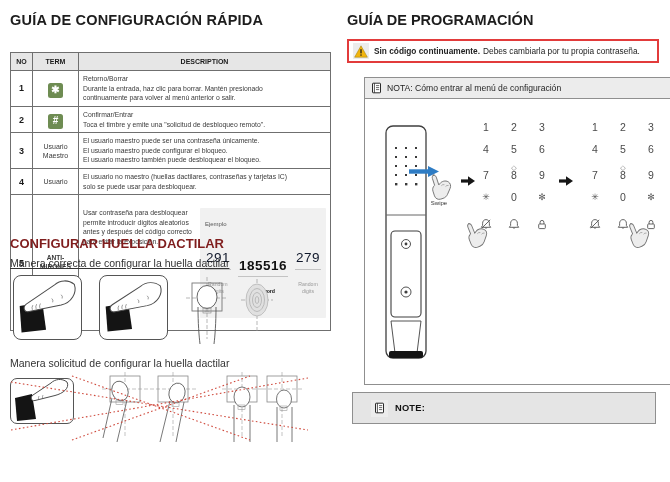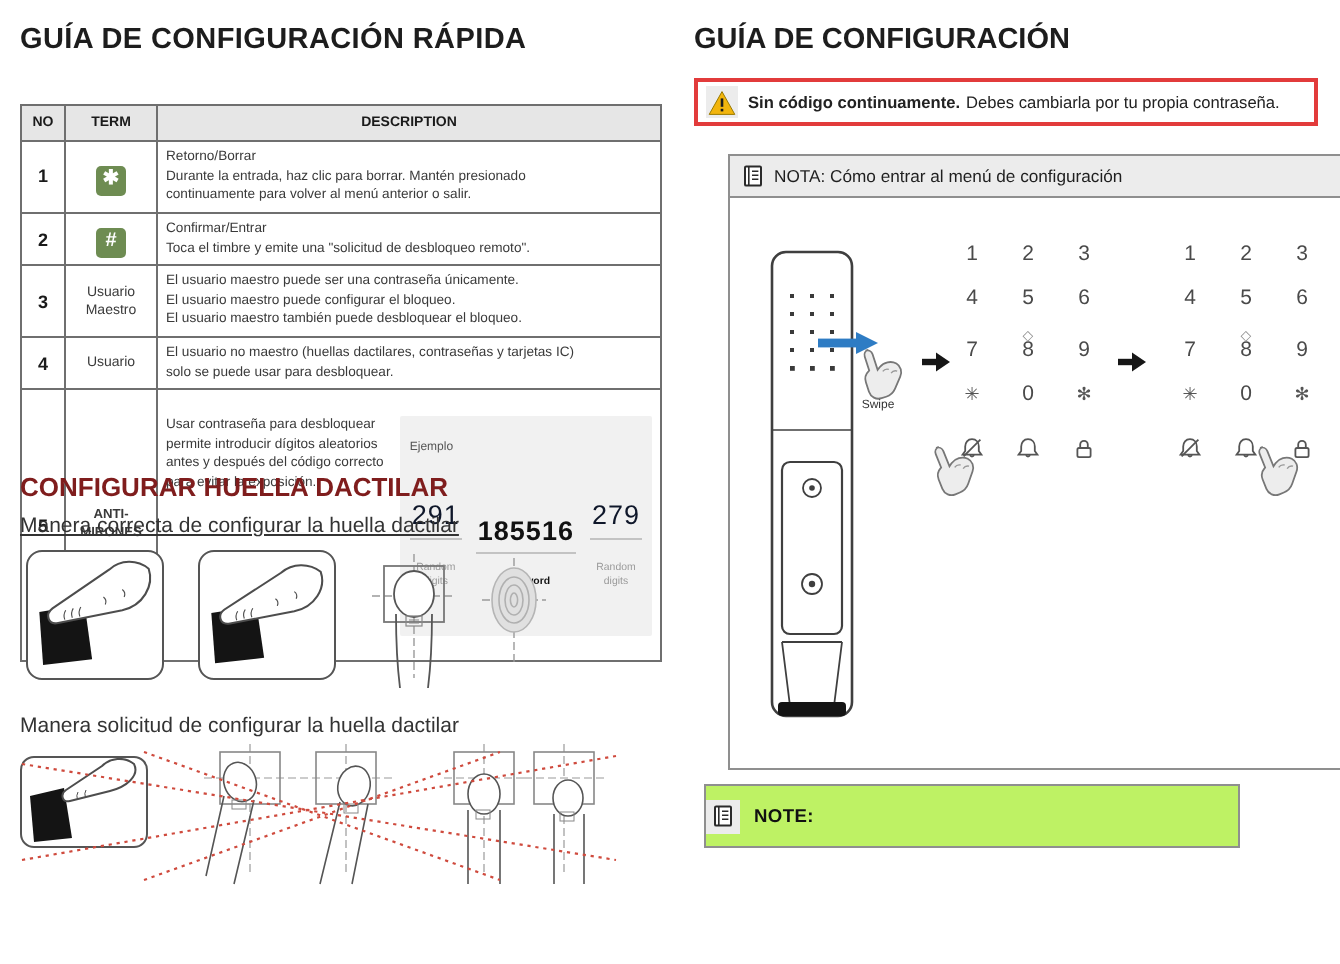--- a/index.html
+++ b/index.html
@@ -72,22 +72,22 @@
   .keypad { position:absolute; top:22px; display:grid; grid-template-columns:28px 28px 28px;
             grid-template-rows:22px 26px 22px 22px 22px; }
   .kp1 { left:107px; } .kp2 { left:216px; }
   .kk { display:flex; align-items:flex-start; justify-content:center; font-size:10.5px; color:#4a4a4a; }
   .kk.sym { font-size:9px; color:#555; padding-top:1px; }
   .kicon { display:flex; align-items:center; justify-content:center; }
   .sensor-glyph { position:absolute; left:28px; top:43px; width:28px; text-align:center; font-size:7px; color:#8a8a8a; }
   .press-hand { position:absolute; transform:rotate(-22deg); }
   .ph1 { left:100px; top:120px; } .ph2 { left:262px; top:120px; }
 
-  .notebox { position:absolute; left:352px; top:392px; width:268px; height:32px; border:1px solid #8f8f8f;
-             display:flex; align-items:center; gap:7px; padding:0 0; background:#bef264; }
+  .notebox { position:absolute; left:352px; top:392px; width:304px; height:32px; border:1px solid #8f8f8f;
+             display:flex; align-items:center; gap:7px; padding:0 18px; background:#e5e5e5; }
   .note-icon-sq { width:17px; height:17px; background:#ececec; display:flex; align-items:center; justify-content:center; flex:0 0 auto; }
   .note-label { font-size:9.3px; font-weight:bold; color:#111; letter-spacing:.2px; }
   .note-text { font-size:8.4px; color:#333; }
 
   svg { display:block; }
 </style>
 </head>
 <body>
 
 <div class="page">
@@ -284,21 +284,21 @@
     <svg class="red-x" width="300" height="74" viewBox="0 0 300 74">
       <g stroke="#cf4a3d" stroke-width="1.1" stroke-dasharray="1.6,2.4" fill="none">
         <path d="M1 10 L298 58"></path>
         <path d="M1 58 L298 6"></path>
         <path d="M62 4 L240 68"></path>
         <path d="M62 68 L240 4"></path>
       </g>
     </svg>
   </div>
 
-  <h1 class="r-title">GUÍA DE CONFIGURACIÓN</h1>
+  <h1 class="r-title">GUÍA DE PROGRAMACIÓN</h1>
 
   <div class="warnbox">
     <span class="warn-icon-sq">
       <svg width="14" height="13" viewBox="0 0 14 13">
         <path d="M7 0.8 L13.4 12.2 H0.6 Z" fill="#f2b50d" stroke="#9a7a00" stroke-width="0.5"></path>
         <rect x="6.35" y="4.2" width="1.3" height="4.2" fill="#1c1c1c"></rect>
         <rect x="6.35" y="9.4" width="1.3" height="1.3" fill="#1c1c1c"></rect>
       </svg>
     </span>
     <span class="warn-text">

